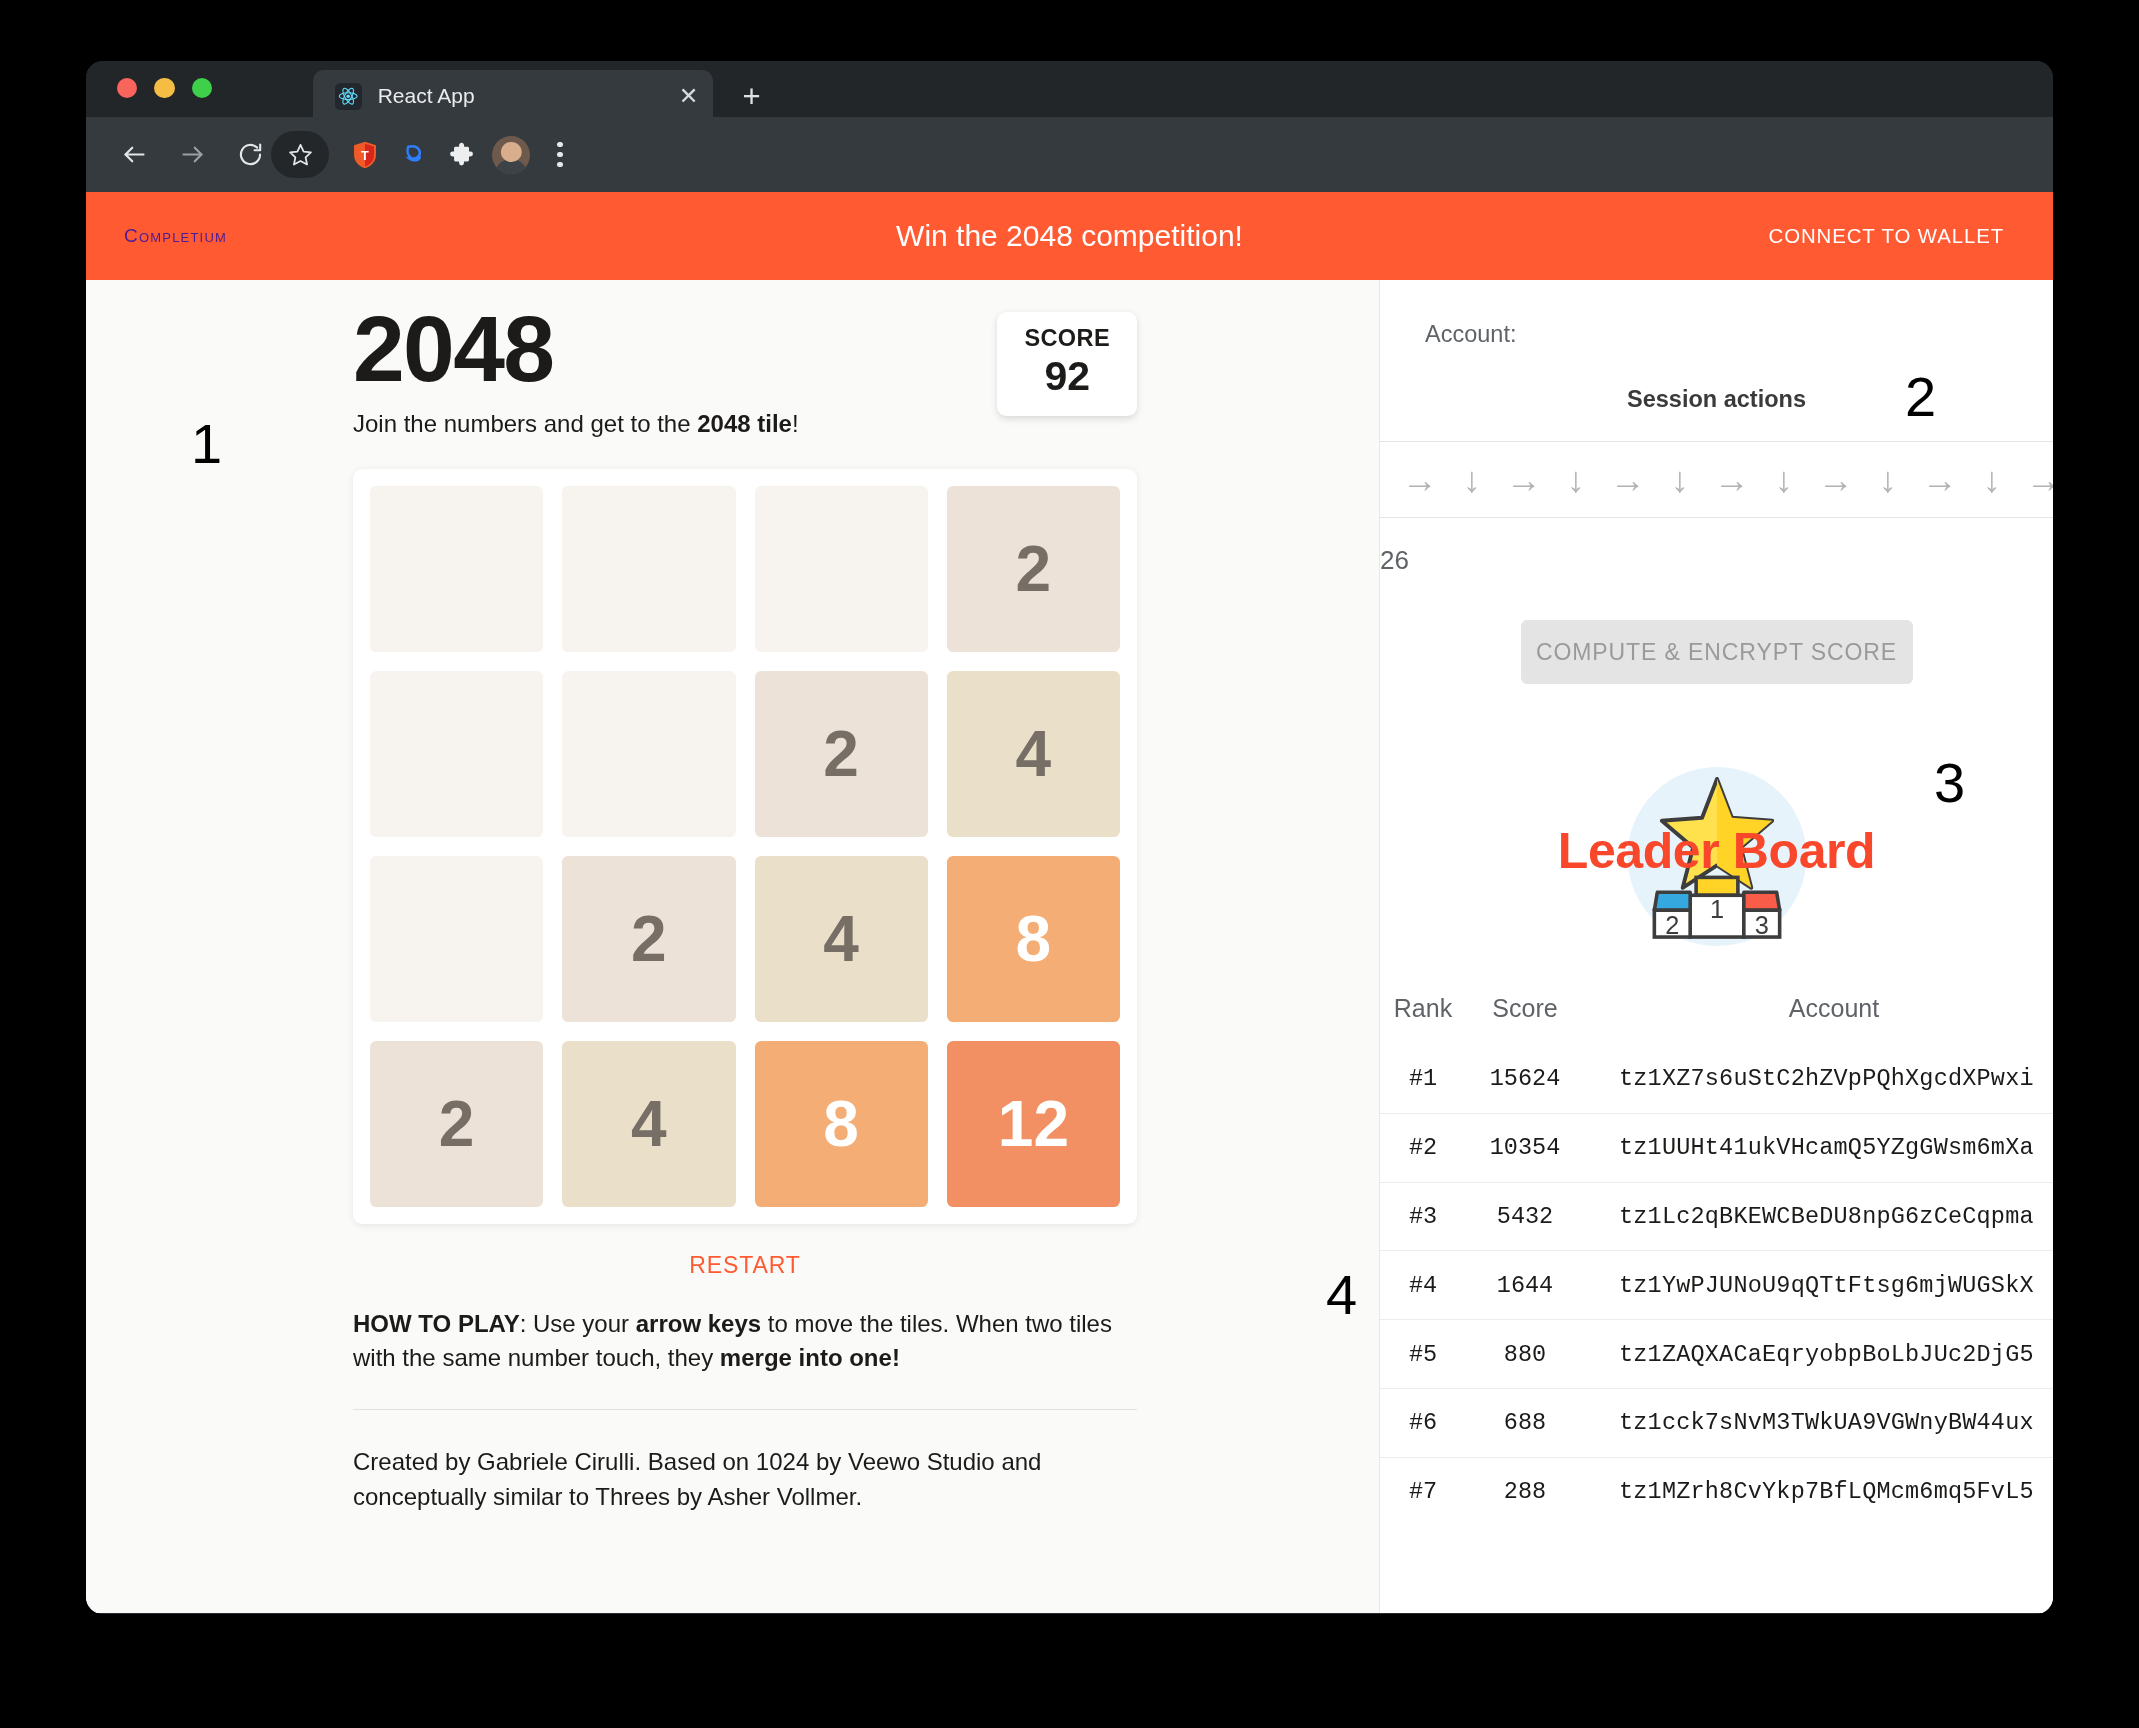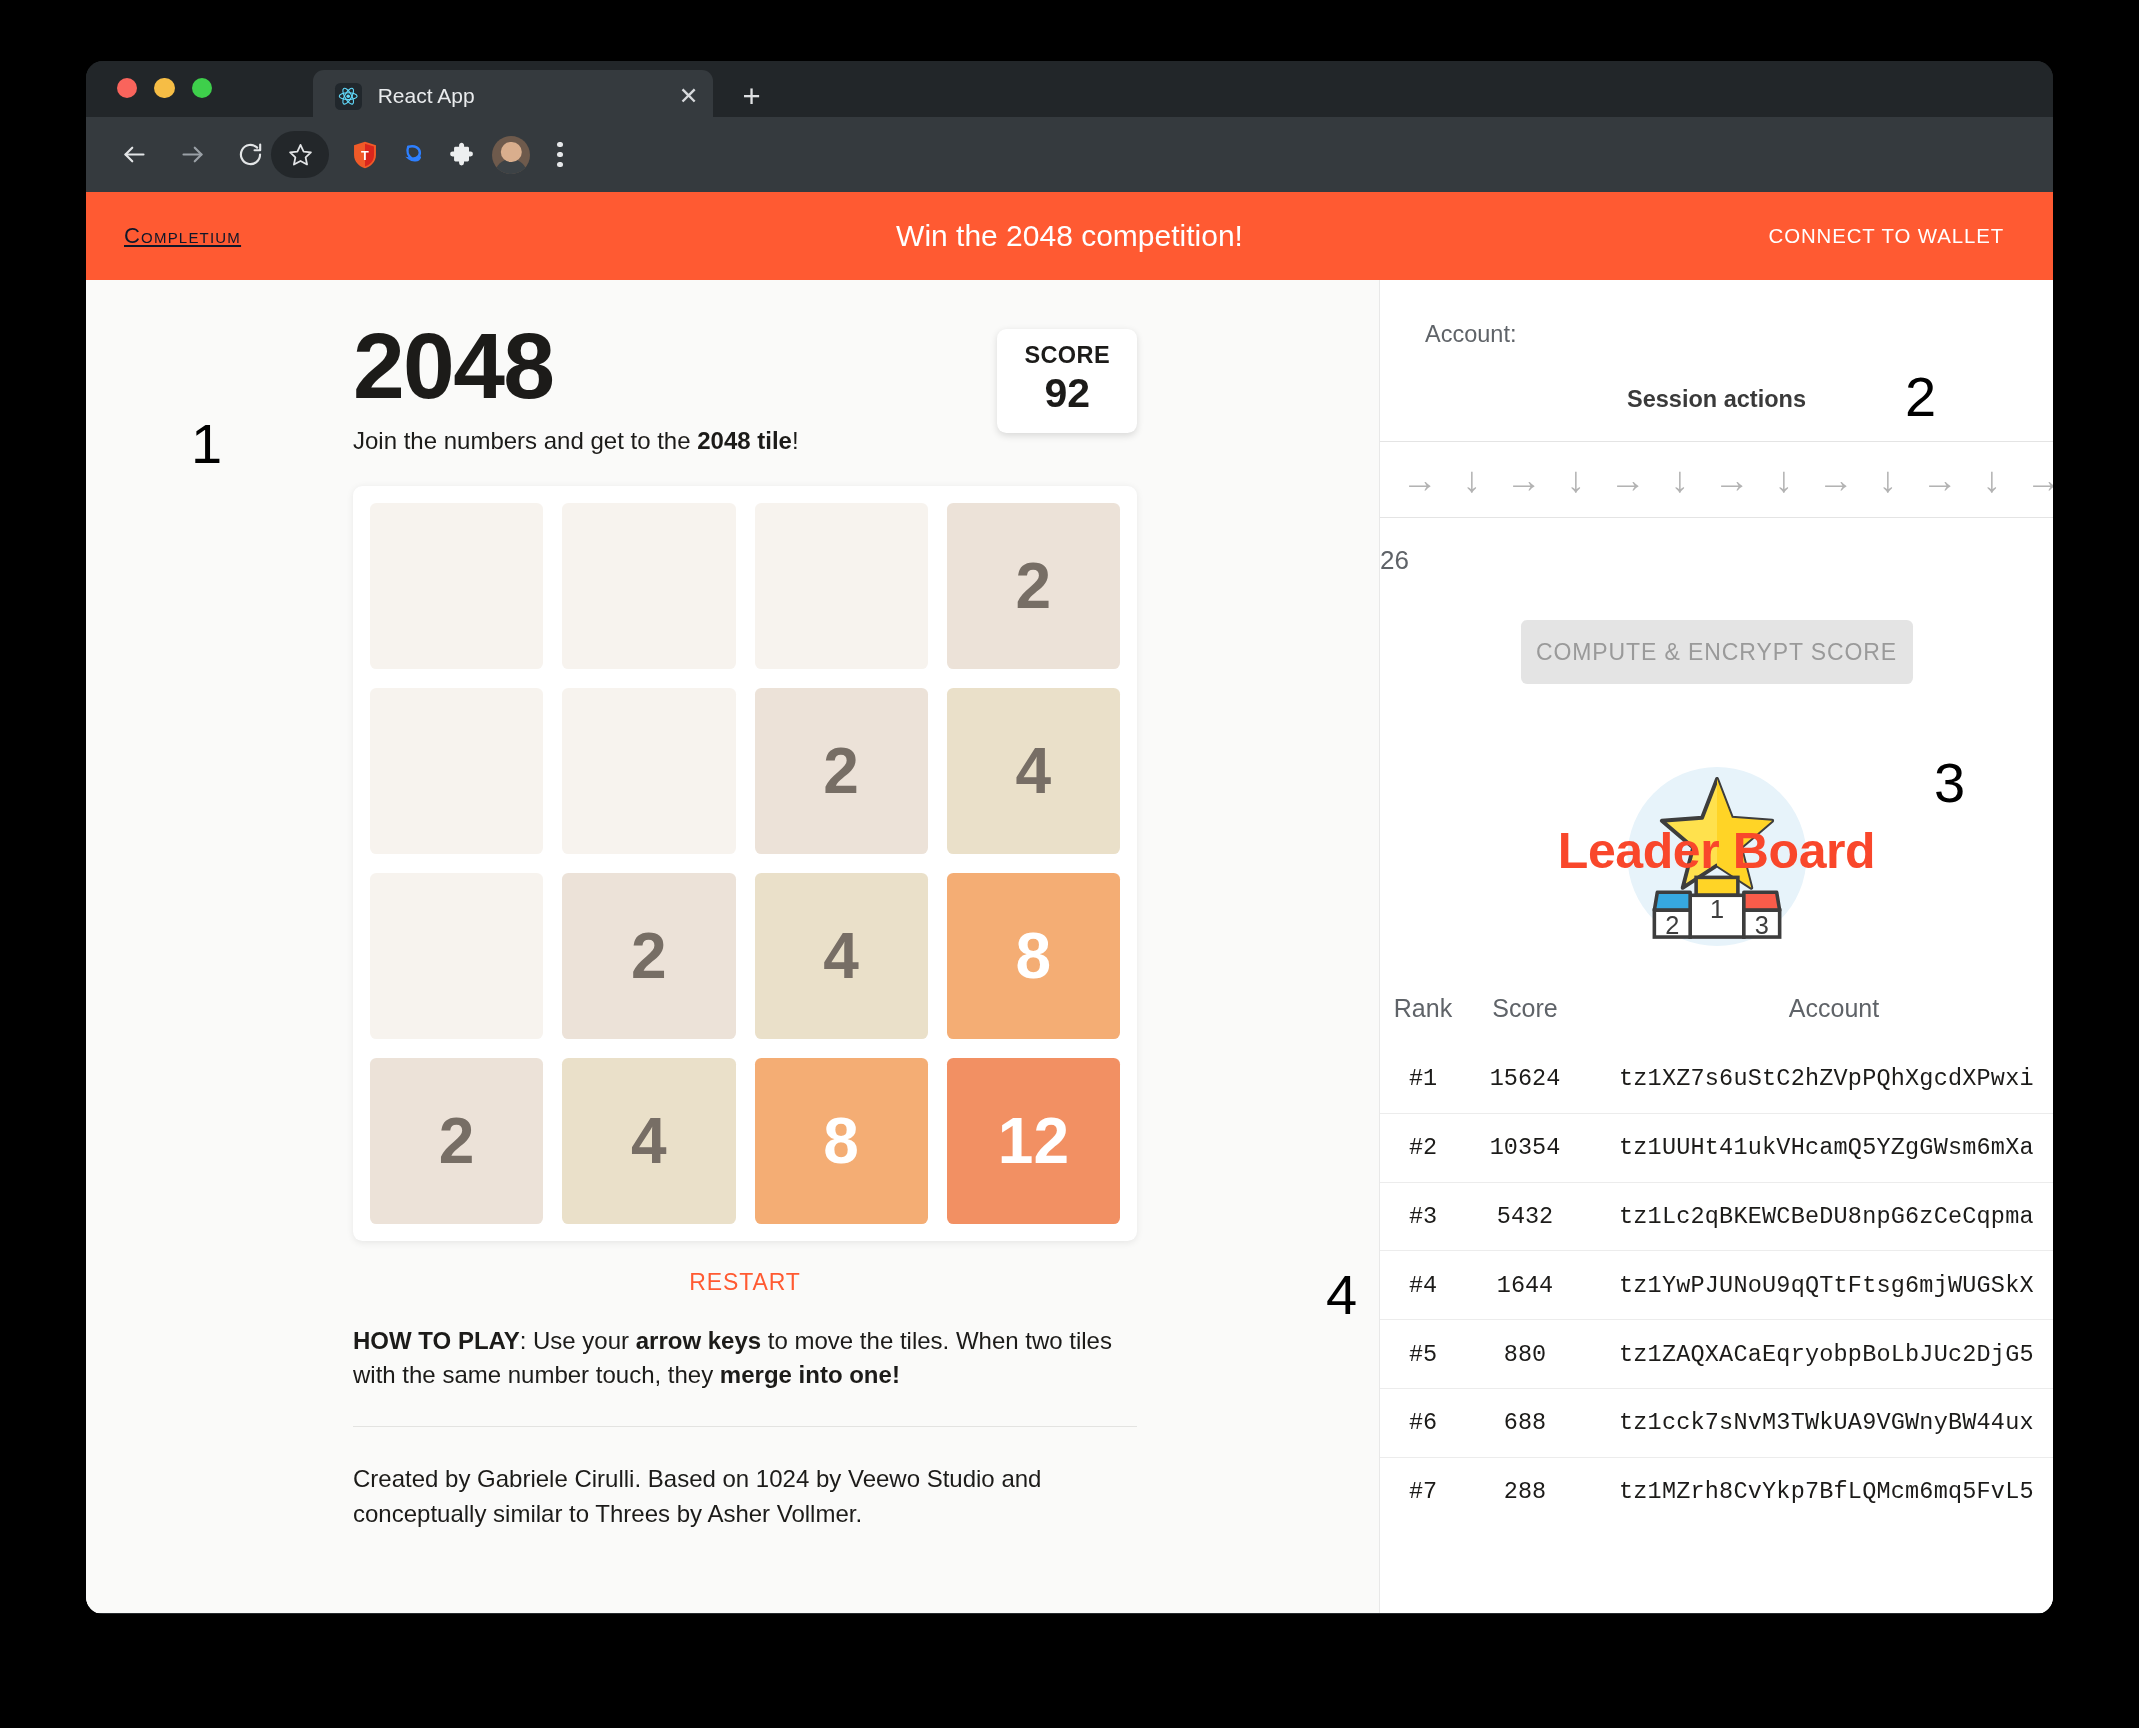--- a/index.html
+++ b/index.html
@@ -184,25 +184,24 @@
   .app-bar {
     height: 88px;
     background: #ff5a32;
     display: flex;
     align-items: center;
     position: relative;
   }
   .app-brand {
     position: absolute;
     left: 38px;
-    color: #0f172a;
-    font-size: 22px;
+    color: #4c1d95;
+    font-size: 19px;
     font-variant: small-caps;
     letter-spacing: 1.2px;
-    text-decoration: underline;
   }
   .app-title {
     width: 100%;
     text-align: center;
     color: #ffffff;
     font-size: 30px;
   }
   .app-wallet {
     position: absolute;
     right: 49px;
@@ -226,21 +225,21 @@
     background: #ffffff;
     border-left: 0.8px solid #e8e8e8;
     position: relative;
     overflow: hidden;
   }
 
   
   .game {
     position: absolute;
     left: 267px;
-    top: 38px;
+    top: 21px;
     width: 784px;
   }
   .game-head {
     display: flex;
     align-items: flex-start;
     justify-content: space-between;
   }
   .game-title {
     font-size: 93px;
     font-weight: bold;

